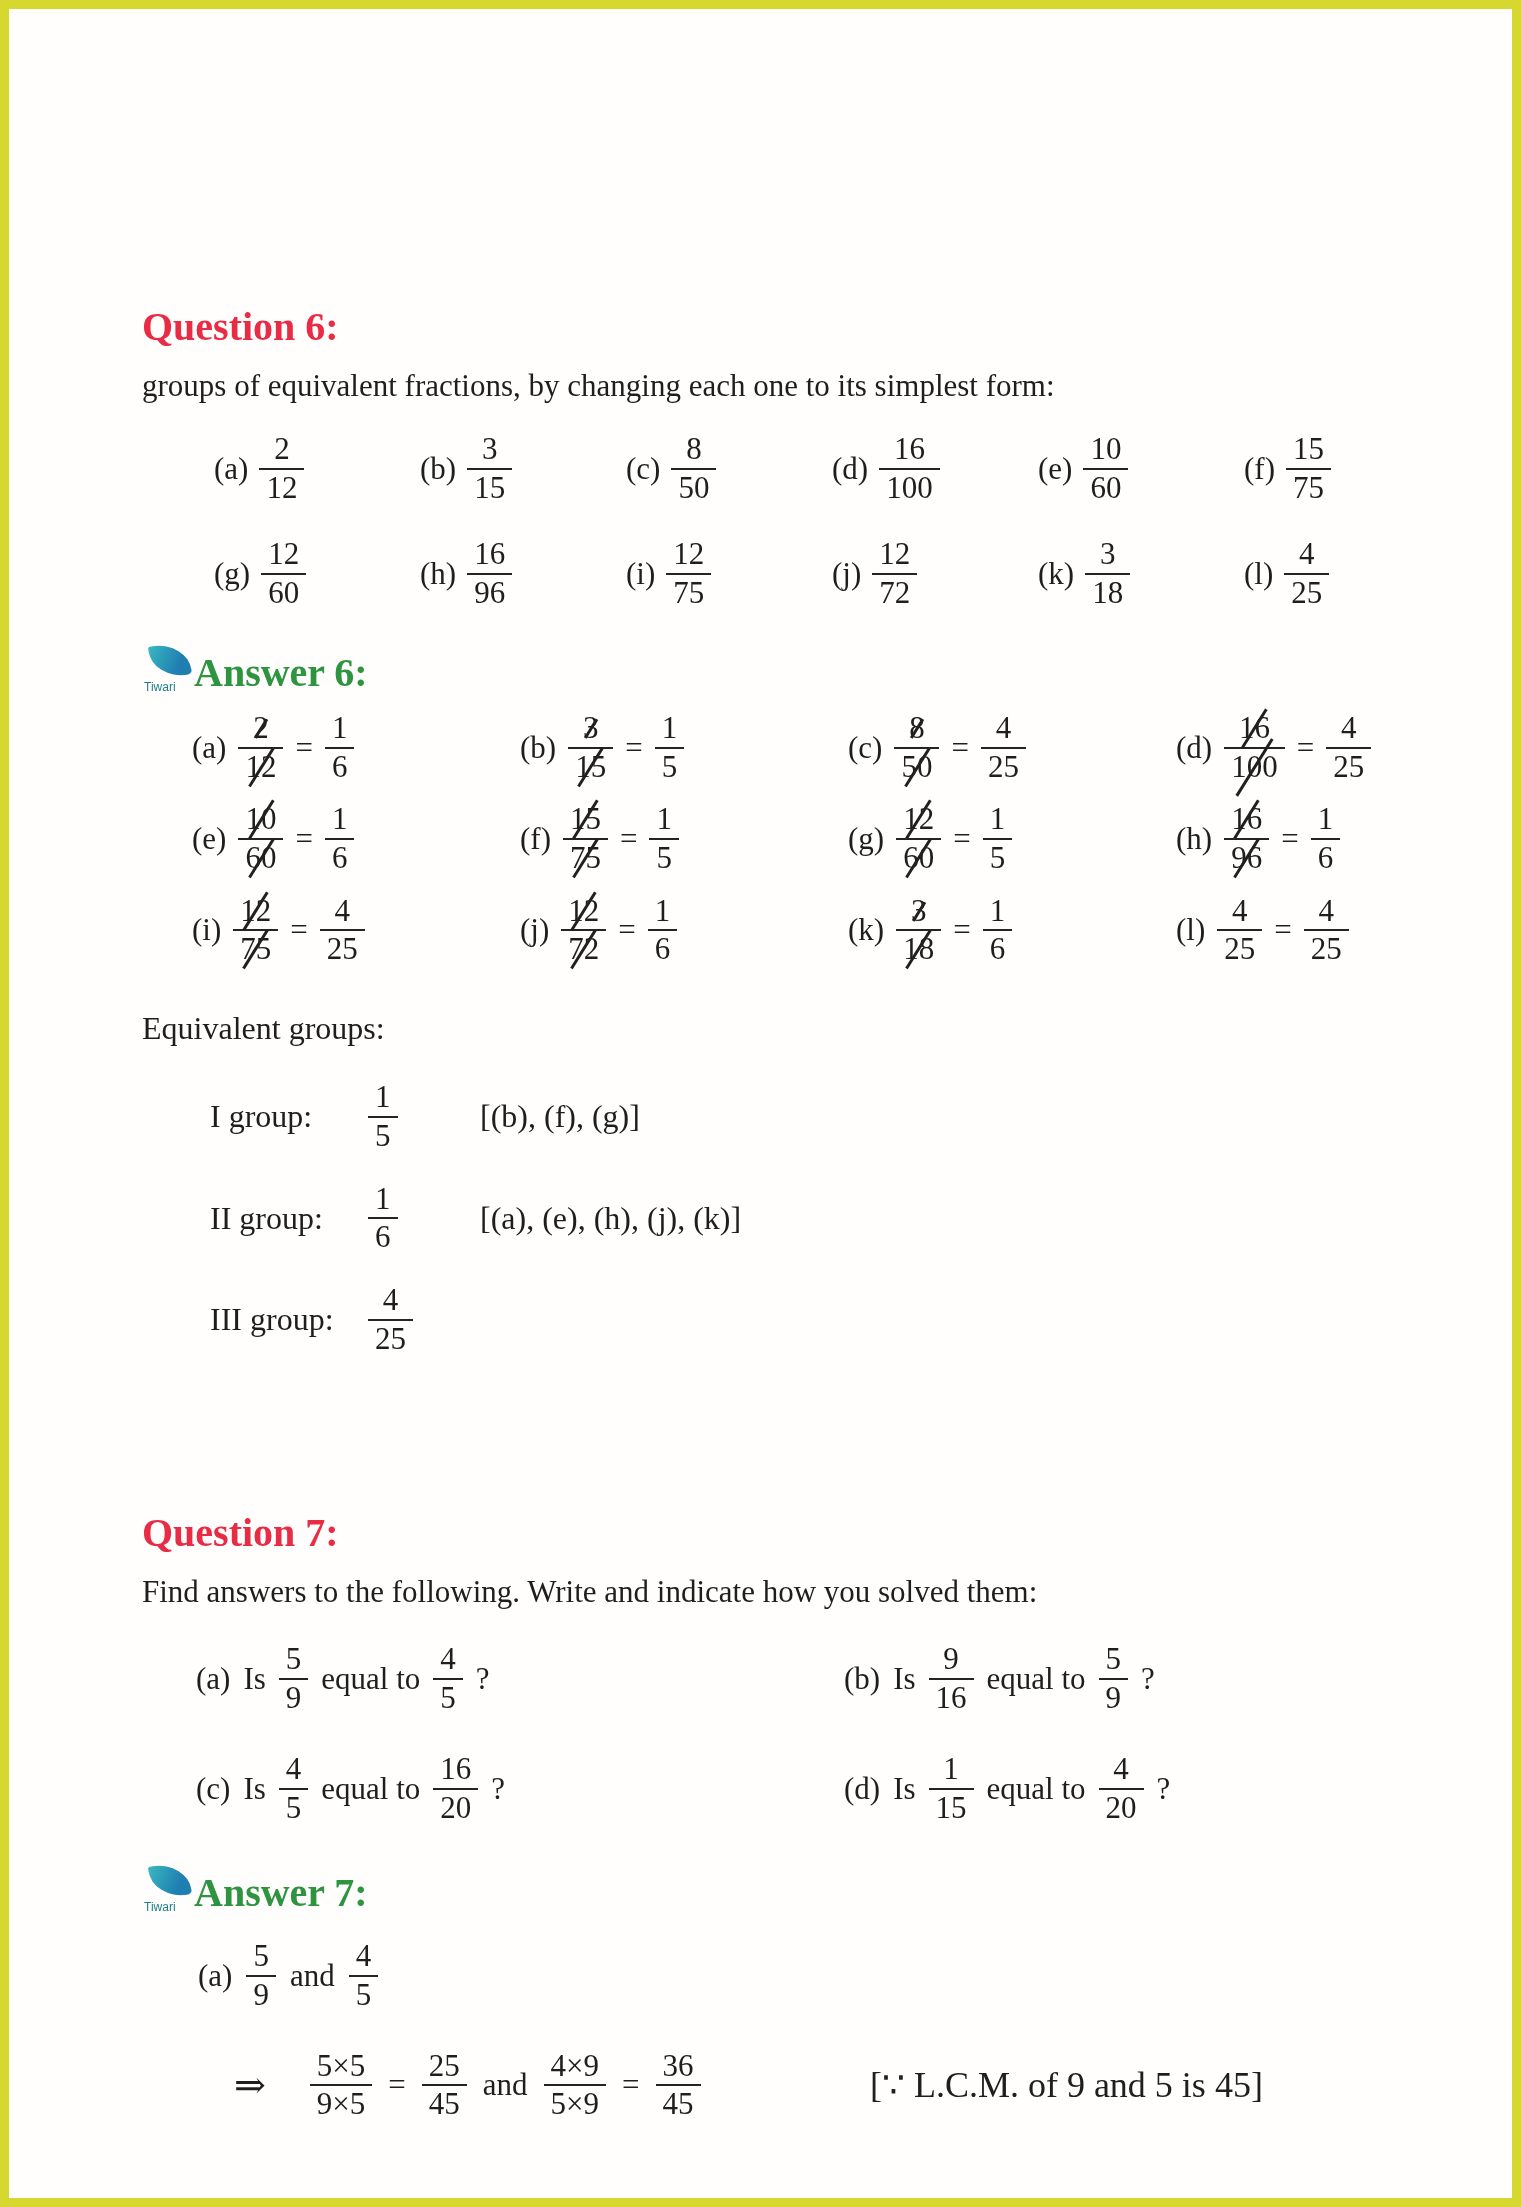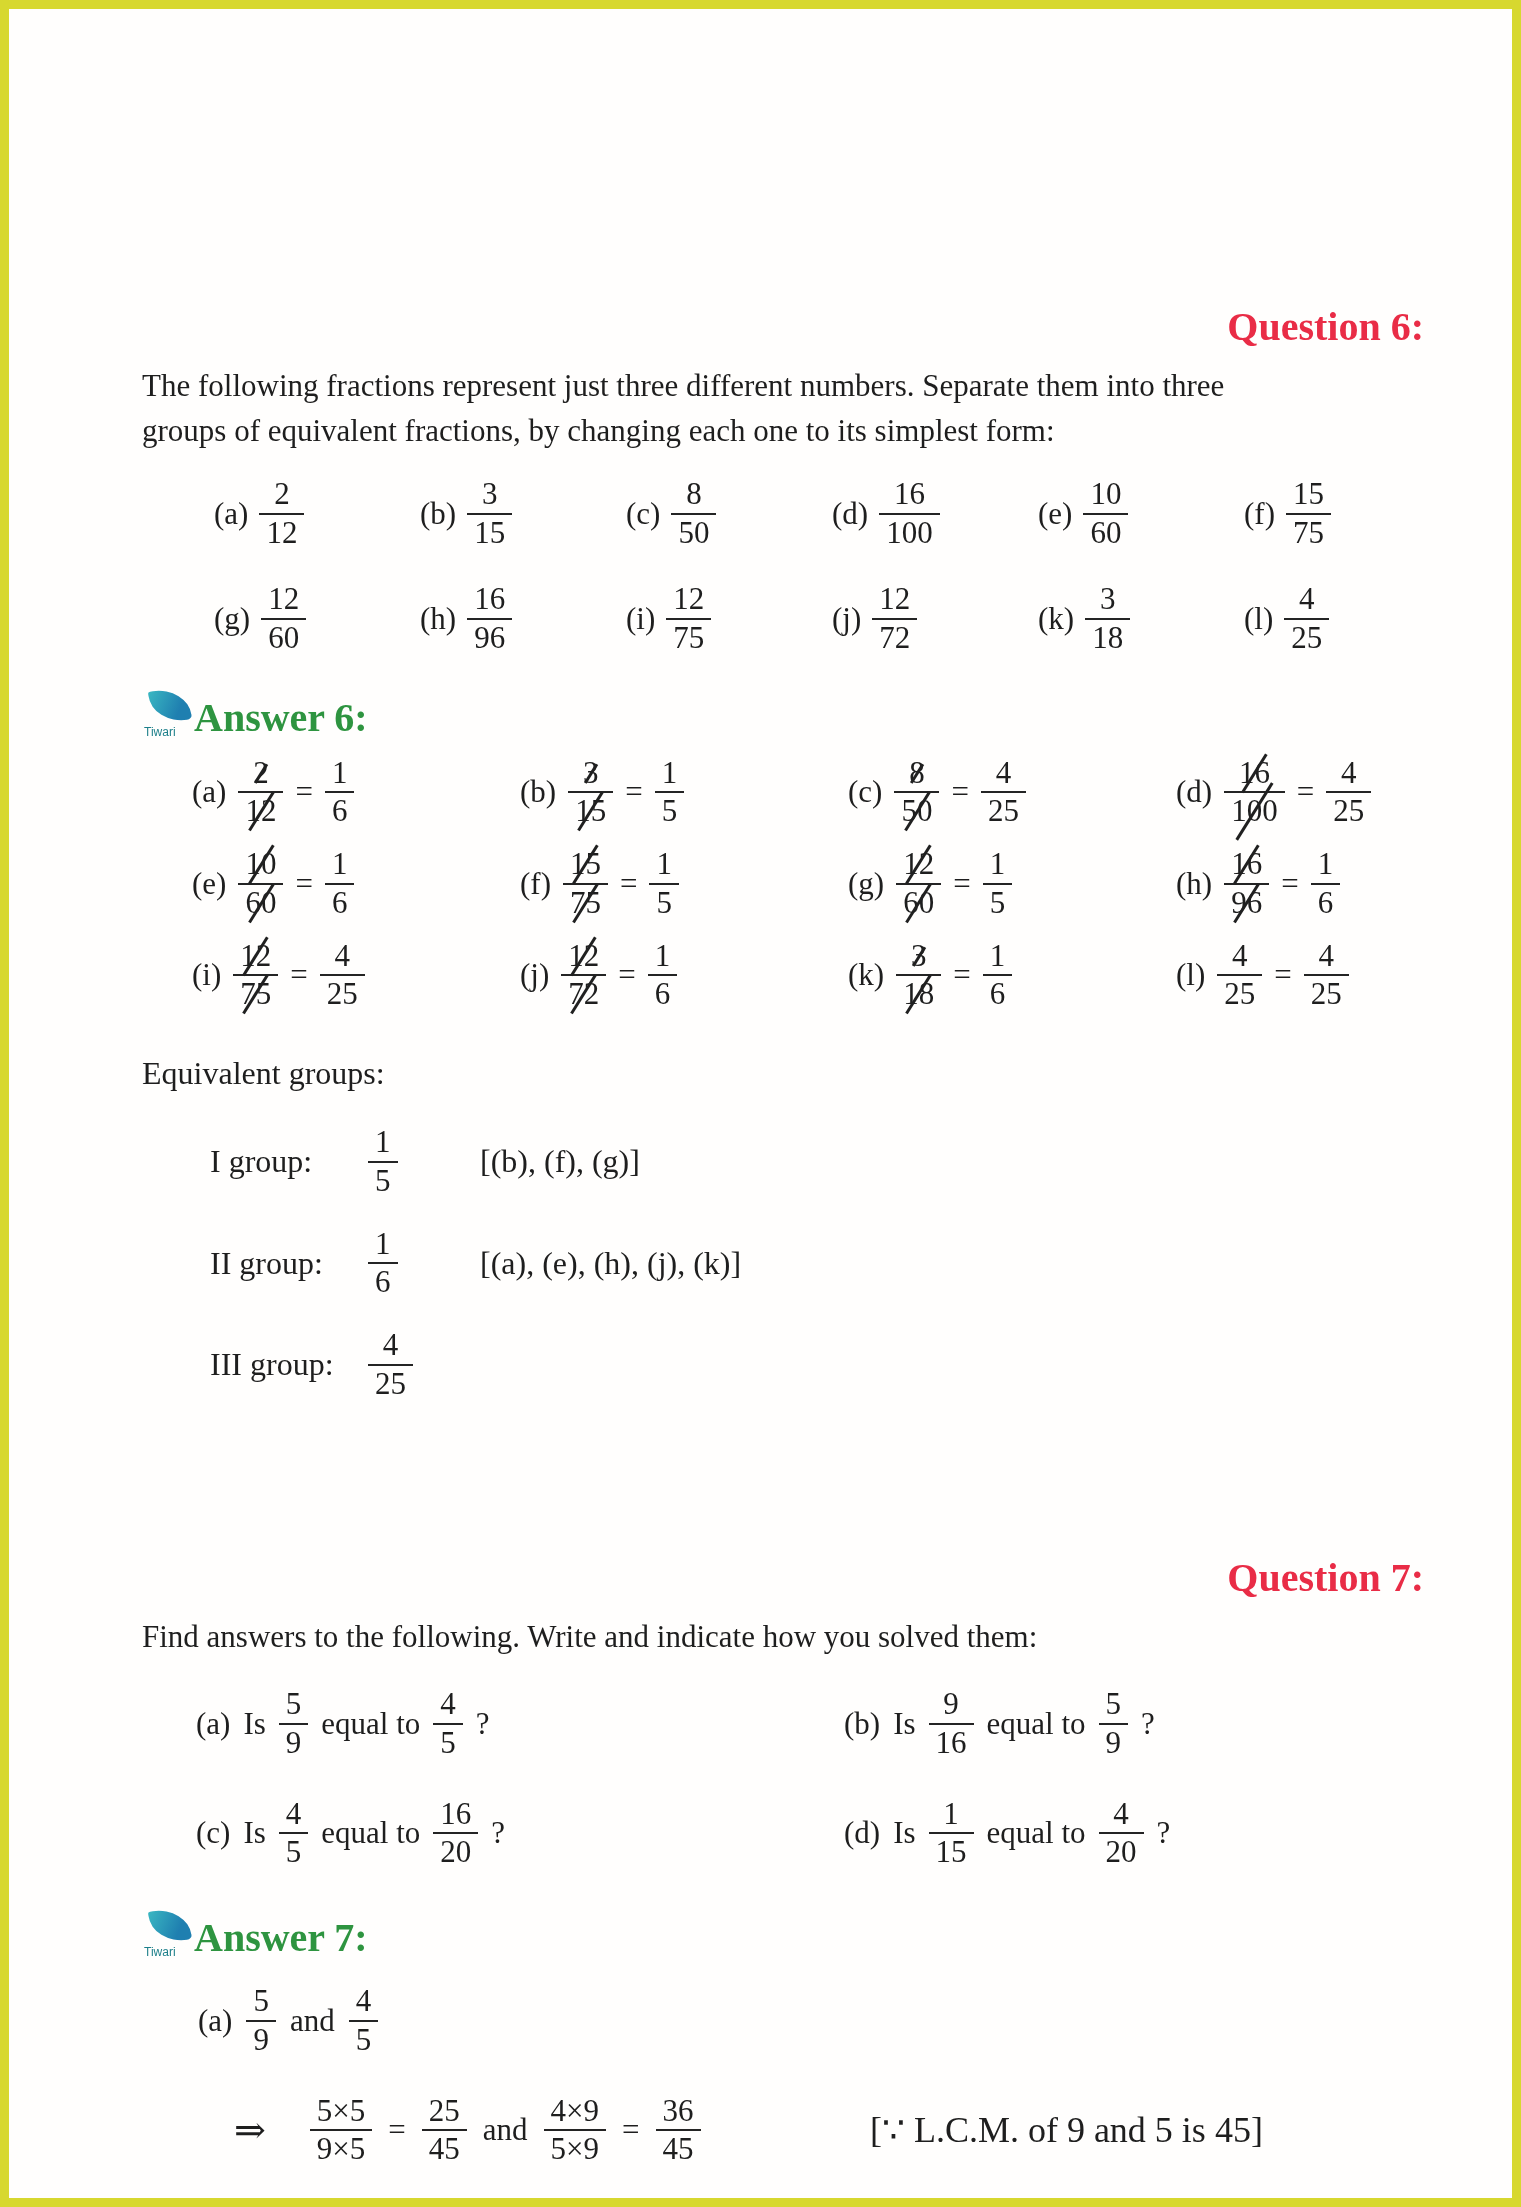--- a/index.html
+++ b/index.html
@@ -1,21 +1,21 @@
 <!DOCTYPE html>
 <html><head>
 <meta charset="utf-8">
 <style>
   html,body{margin:0;padding:0;background:#ffffff;}
   .page{position:relative;width:1521px;height:2207px;box-sizing:border-box;
         border:9px solid #d7d82f;background:#fffefd;overflow:hidden;
         font-family:"Liberation Serif","DejaVu Serif",serif;color:#1e1e1e;}
   .inner{padding:294px 88px 0 133px;}
 
-  .q-head{color:#e92c46;font-size:40px;font-weight:bold;margin:0 0 14px 0;text-align:right;}
+  .q-head{color:#e92c46;font-size:40px;font-weight:bold;margin:0 0 14px 0;}
   .a-head{color:#2e9440;font-size:40px;font-weight:bold;margin:0;}
   .body{font-size:31px;margin:0;line-height:1.45;}
 
   
   .frac{display:inline-flex;flex-direction:column;align-items:stretch;text-align:center;
         font-size:31px;line-height:1.12;vertical-align:middle;}
   .frac .num{padding:1px 7px;}
   .frac .den{border-top:2.5px solid #242424;padding:1px 7px;}
   .lbl,.eq,.word{font-size:31px;}
 
@@ -59,21 +59,20 @@
   .arrow{font-size:38px;margin-right:28px;}
   .note{position:absolute;left:705px;font-size:36px;white-space:nowrap;margin-left:23px;}
 </style>
 </head>
 <body>
 
 <div class="page">
   <div class="inner">
 
     <h2 class="q-head">Question 6:</h2>
-    <p class="body">The following fractions represent just three different numbers. Separate them into three</p>
     <p class="body">groups of equivalent fractions, by changing each one to its simplest form:</p>
 
     <div class="fr-grid">
       <div class="fr-item">
         <span class="lbl">(a)</span>
         <span class="frac">
             <span class="num">2</span>
             <span class="den">12</span>
           </span>
       </div>

